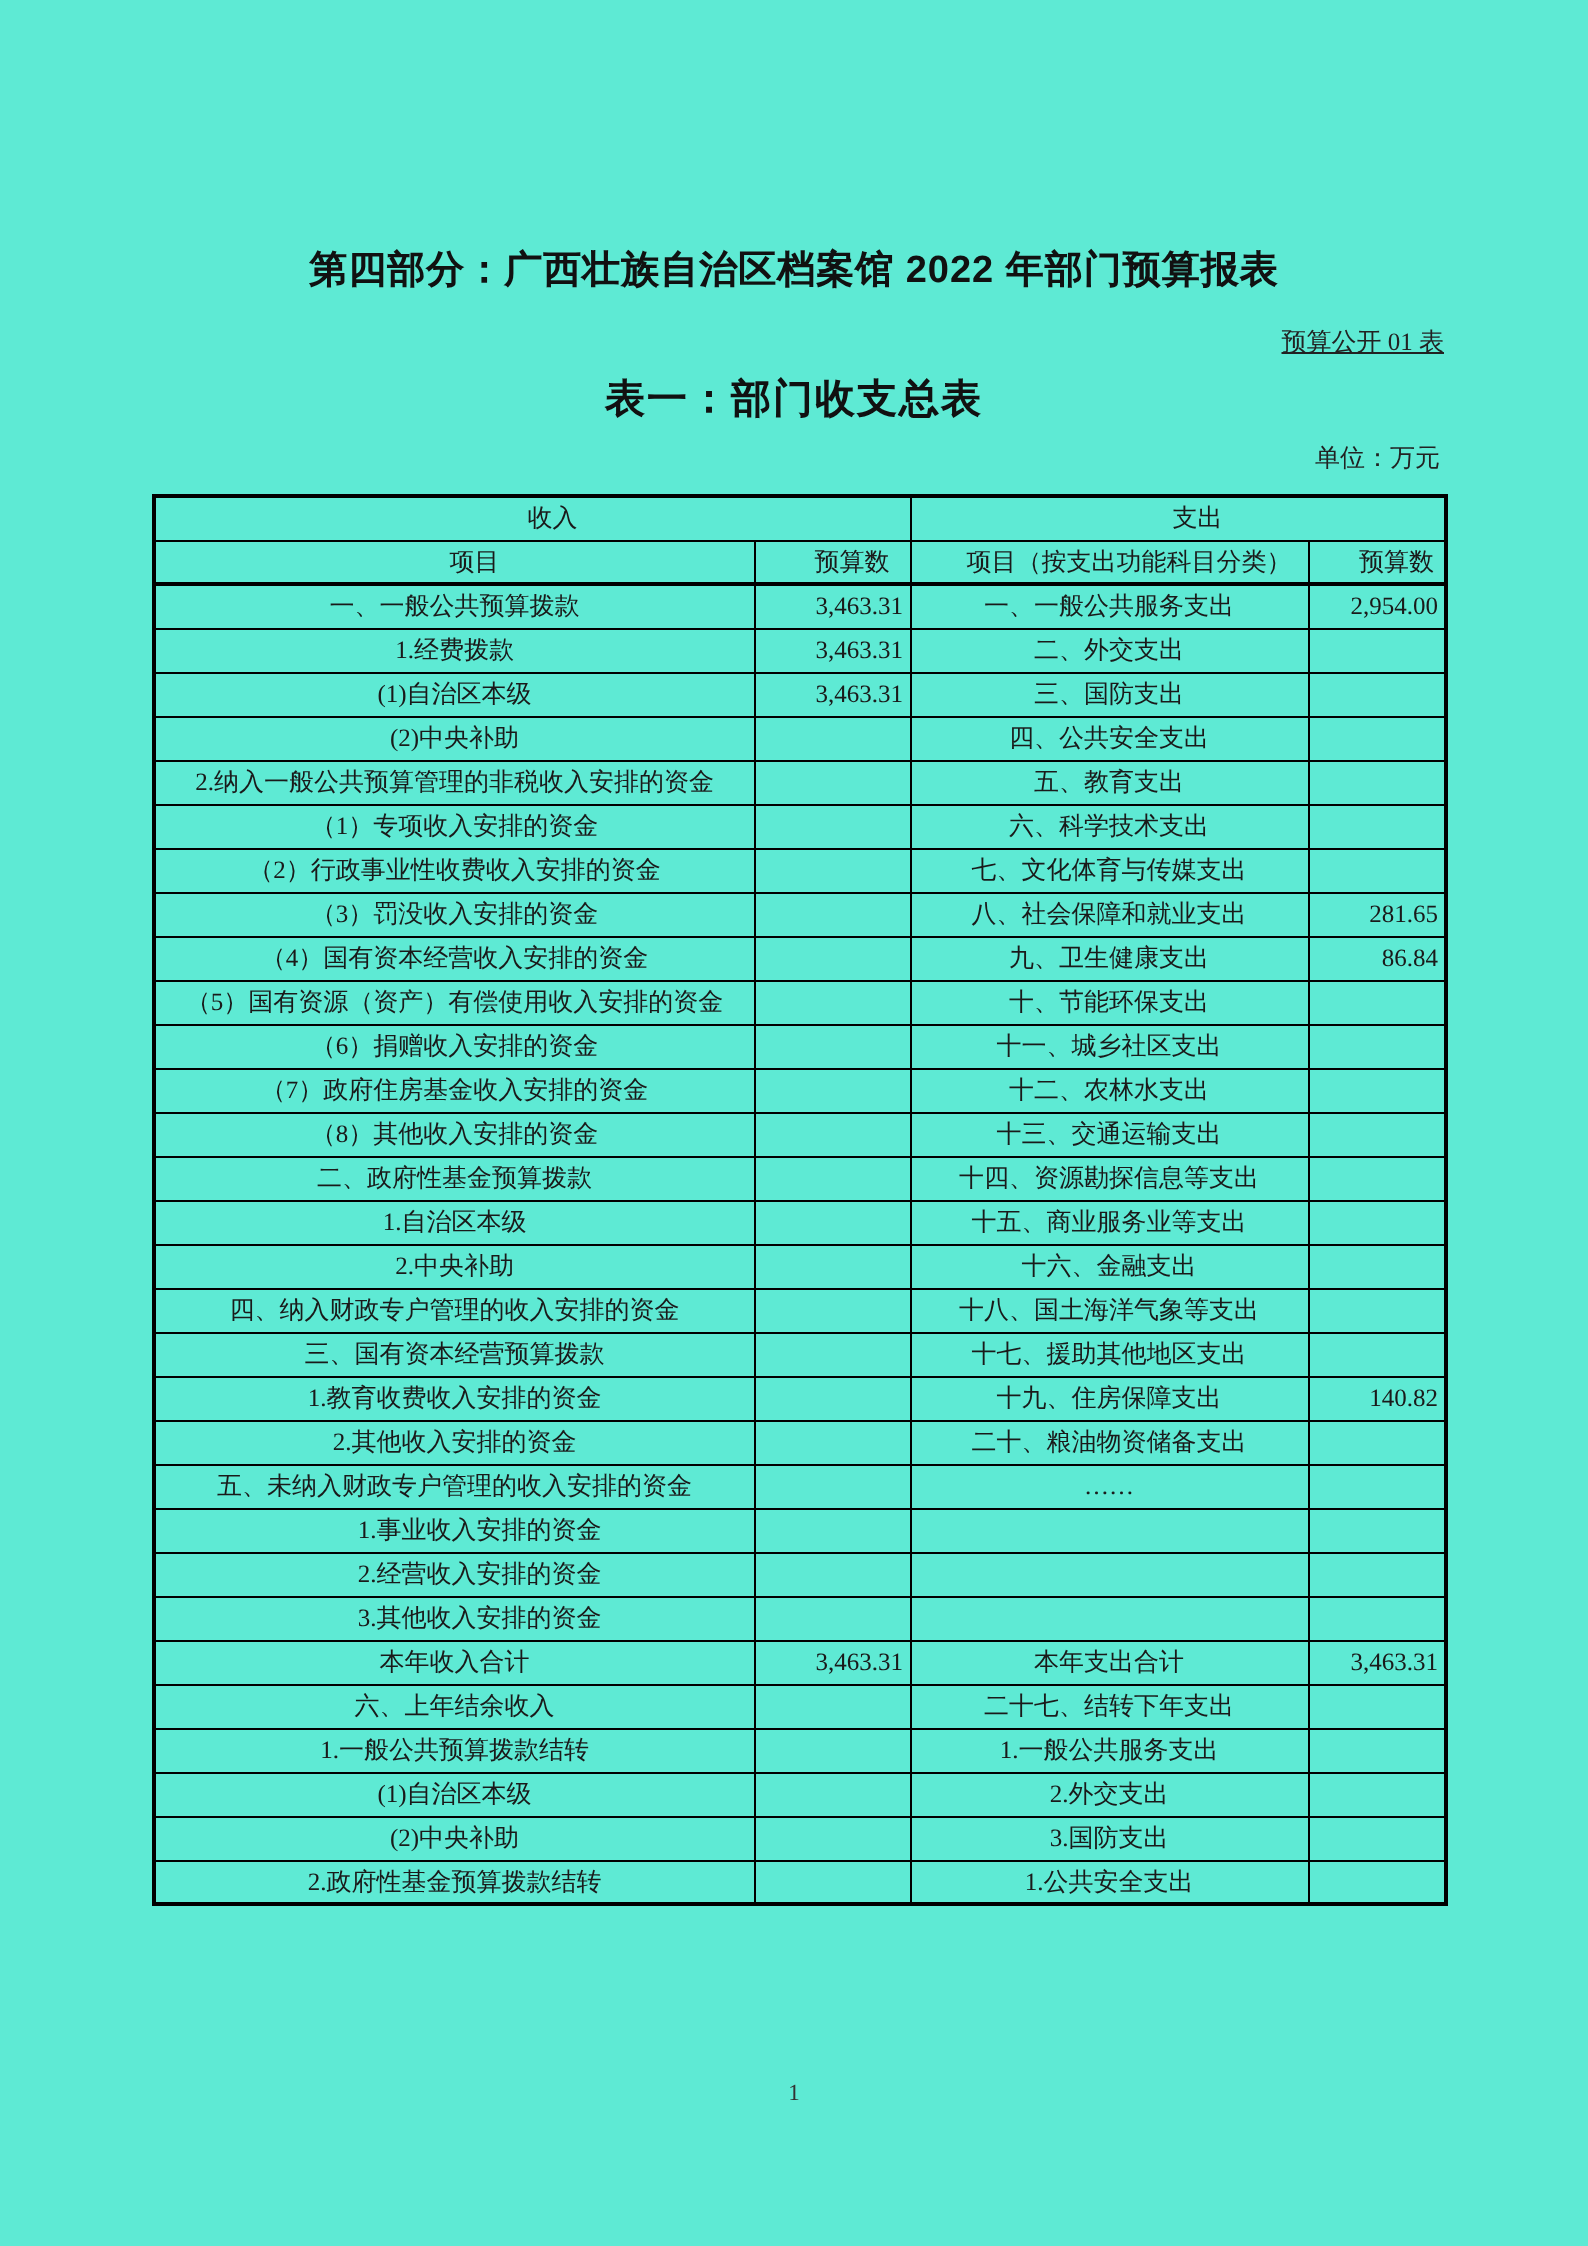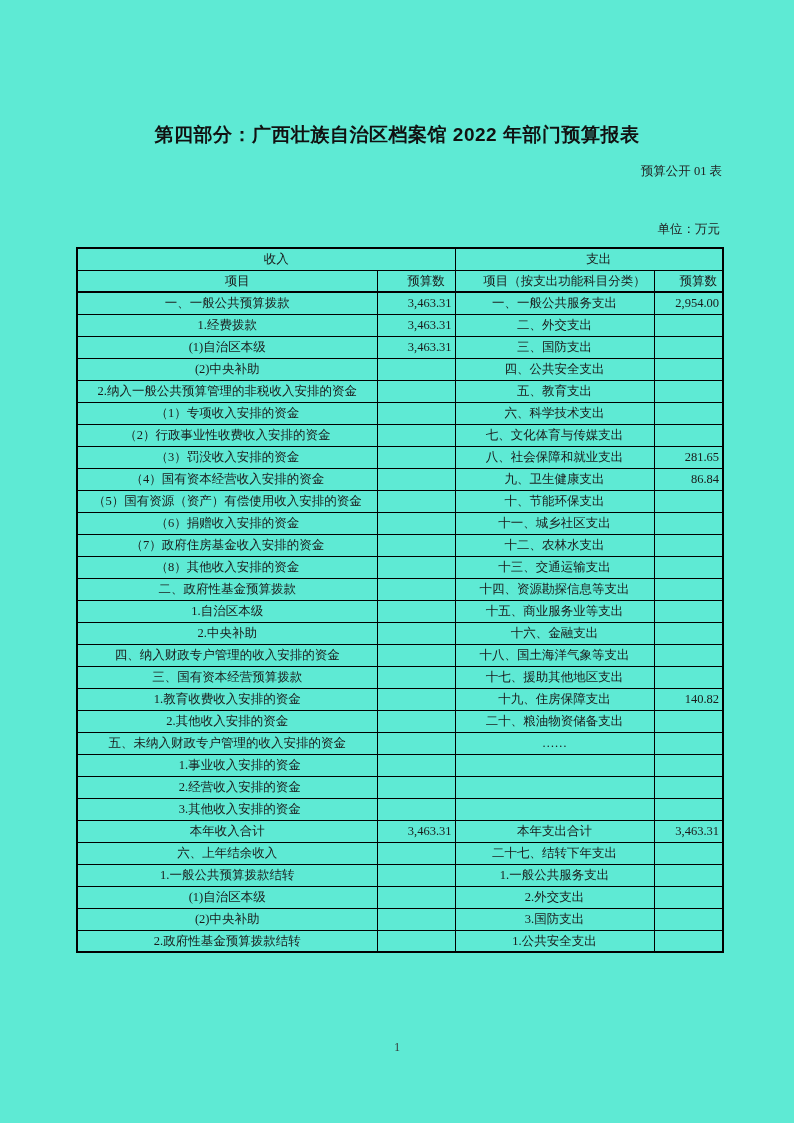--- a/index.html
+++ b/index.html
@@ -30,20 +30,21 @@
     color: #111;
   }
   .form-label {
     position: absolute;
     top: 163px;
     left: 0;
     width: 722px;
     text-align: right;
     font-size: 12.5px;
     color: #222;
+    text-decoration: underline;
   }
   .table-title {
     position: absolute;
     top: 186px;
     left: 0;
     width: 100%;
     text-align: center;
     font-family: "Liberation Sans", "DejaVu Sans", sans-serif;
     font-weight: bold;
     font-size: 20px;
@@ -102,20 +103,21 @@
 </style>
 </head>
 <body>
 
 <div class="page">
 
   <div class="doc-title">第四部分：广西壮族自治区档案馆 2022 年部门预算报表</div>
 
   <div class="form-label">预算公开 01 表</div>
 
+  <div class="table-title">表一：部门收支总表</div>
 
   <div class="unit-label">单位：万元</div>
 
   <table class="budget">
     <colgroup>
       <col class="c-item-in">
       <col class="c-val-in">
       <col class="c-item-ex">
       <col class="c-val-ex">
     </colgroup>

